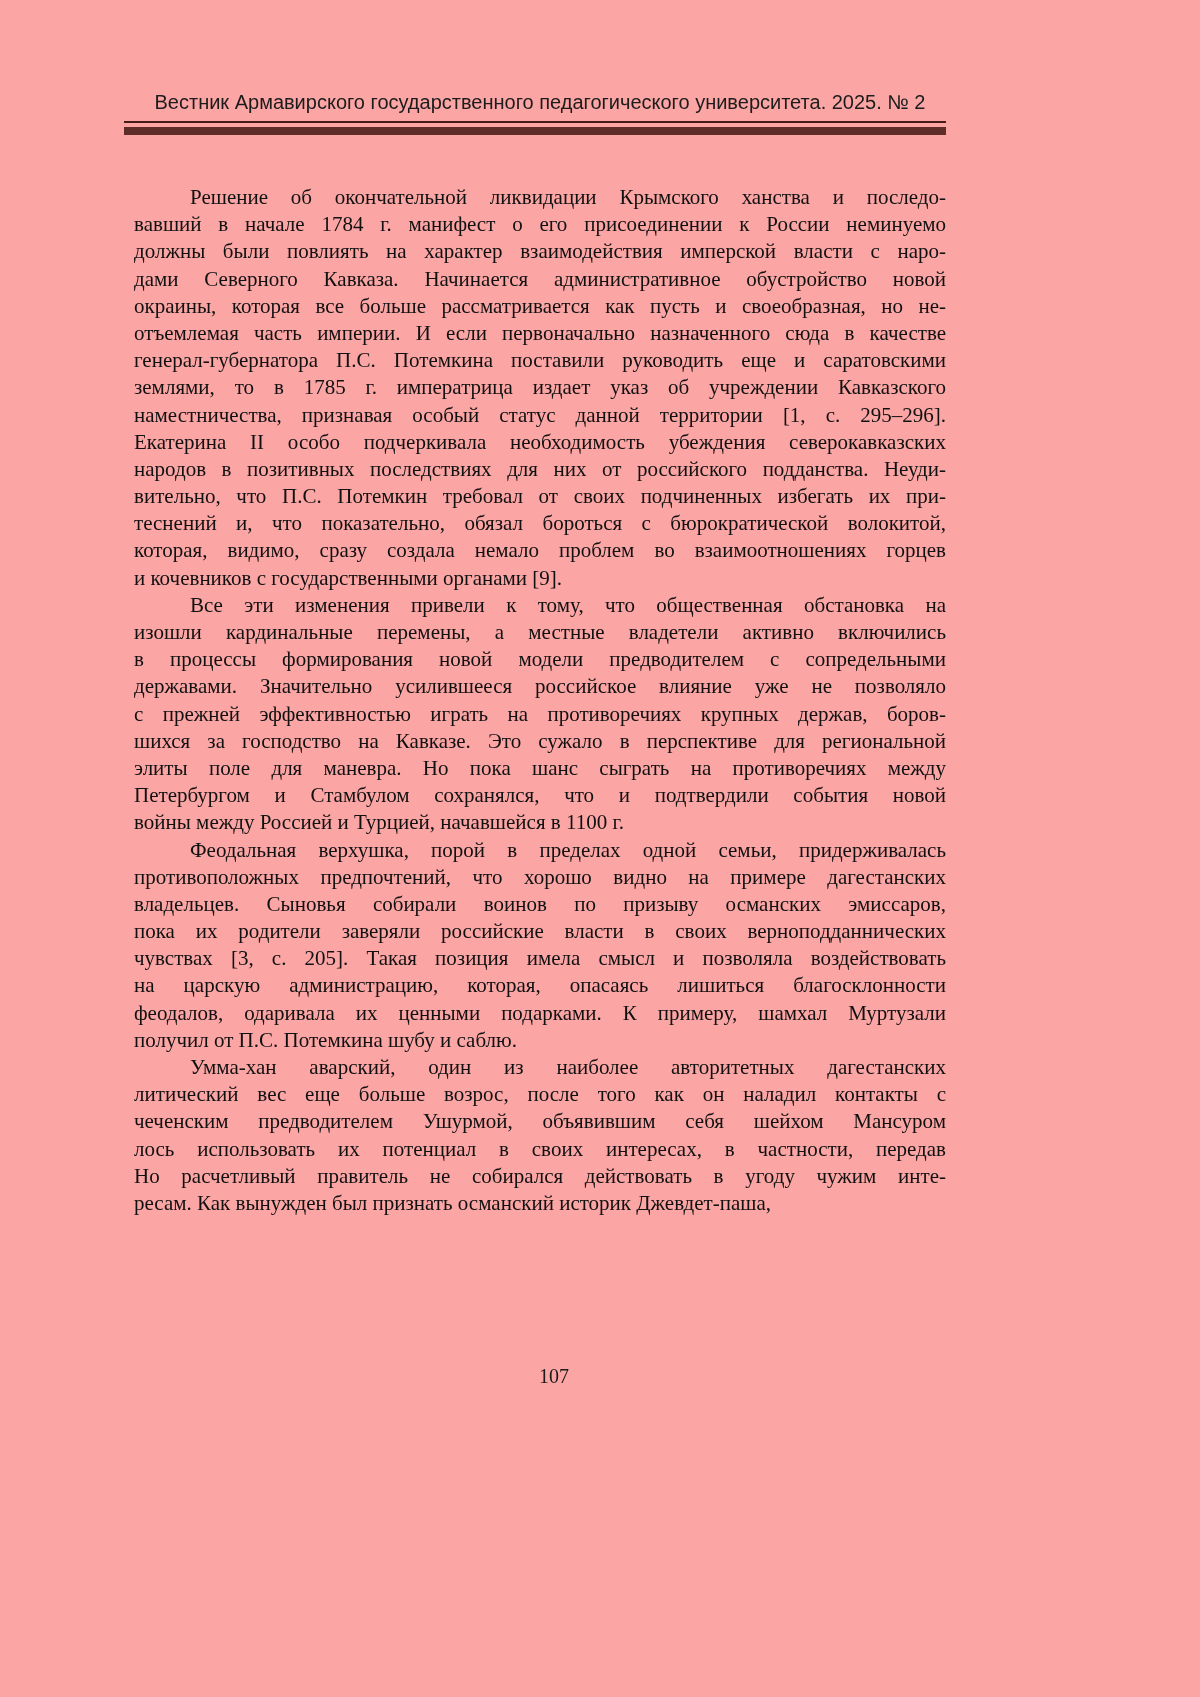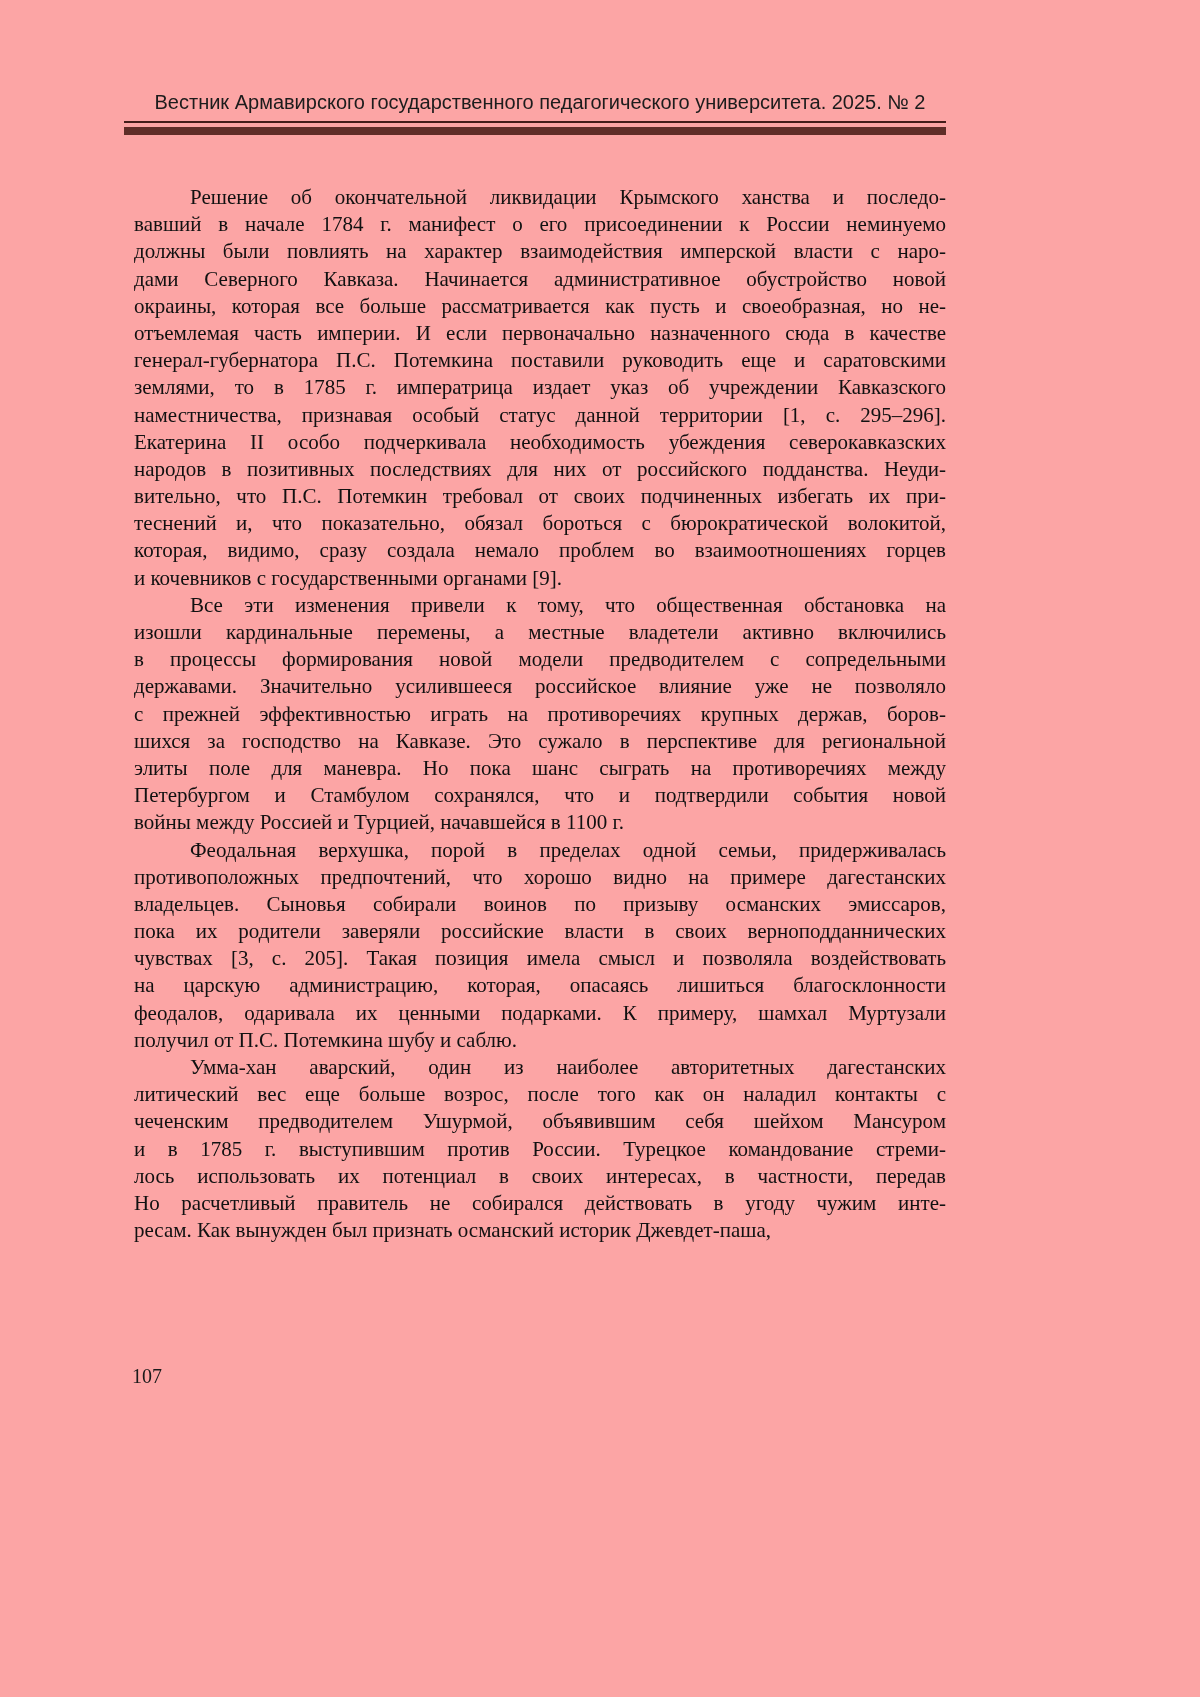--- a/index.html
+++ b/index.html
@@ -60,22 +60,23 @@
     text-align-last: justify;
     white-space: normal;
     height: 27.2px;
     overflow: hidden;
   }
   .line.para-start { text-indent: 56px; }
   .line.para-end { text-align-last: left; }
   .page-number {
     position: absolute;
     top: 1365px;
-    left: 132px;
+    left: 148px;
     width: 812px;
+    text-align: center;
     font-size: 20px;
     color: #1a1a1a;
   }
 </style>
 </head>
 <body>
 
 <div class="page">
   <div class="header-title">Вестник Армавирского государственного педагогического университета. 2025. № 2</div>
   <div class="rule-thin" style="background: rgb(68, 29, 26);"></div>
@@ -116,20 +117,19 @@
         <div class="line">пока их родители заверяли российские власти в своих верноподданнических</div>
         <div class="line">чувствах [3, с. 205]. Такая позиция имела смысл и позволяла воздействовать</div>
         <div class="line">на царскую администрацию, которая, опасаясь лишиться благосклонности</div>
         <div class="line">феодалов, одаривала их ценными подарками. К примеру, шамхал Муртузали</div>
         <div class="line para-end">получил от П.С. Потемкина шубу и саблю.</div>
       </div>
       <div class="paragraph">
         <div class="line para-start">Умма-хан аварский, один из наиболее авторитетных дагестанских</div>
         <div class="line">литический вес еще больше возрос, после того как он наладил контакты с</div>
         <div class="line">чеченским предводителем Ушурмой, объявившим себя шейхом Мансуром</div>
-        <div class="line">и в 1785 г. выступившим против России. Турецкое командование стреми-</div>
         <div class="line">лось использовать их потенциал в своих интересах, в частности, передав</div>
         <div class="line">Но расчетливый правитель не собирался действовать в угоду чужим инте-</div>
         <div class="line para-end">ресам. Как вынужден был признать османский историк Джевдет-паша,</div>
       </div>
     </div>
   <div class="page-number">107</div>
 </div>
 
 </body></html>

